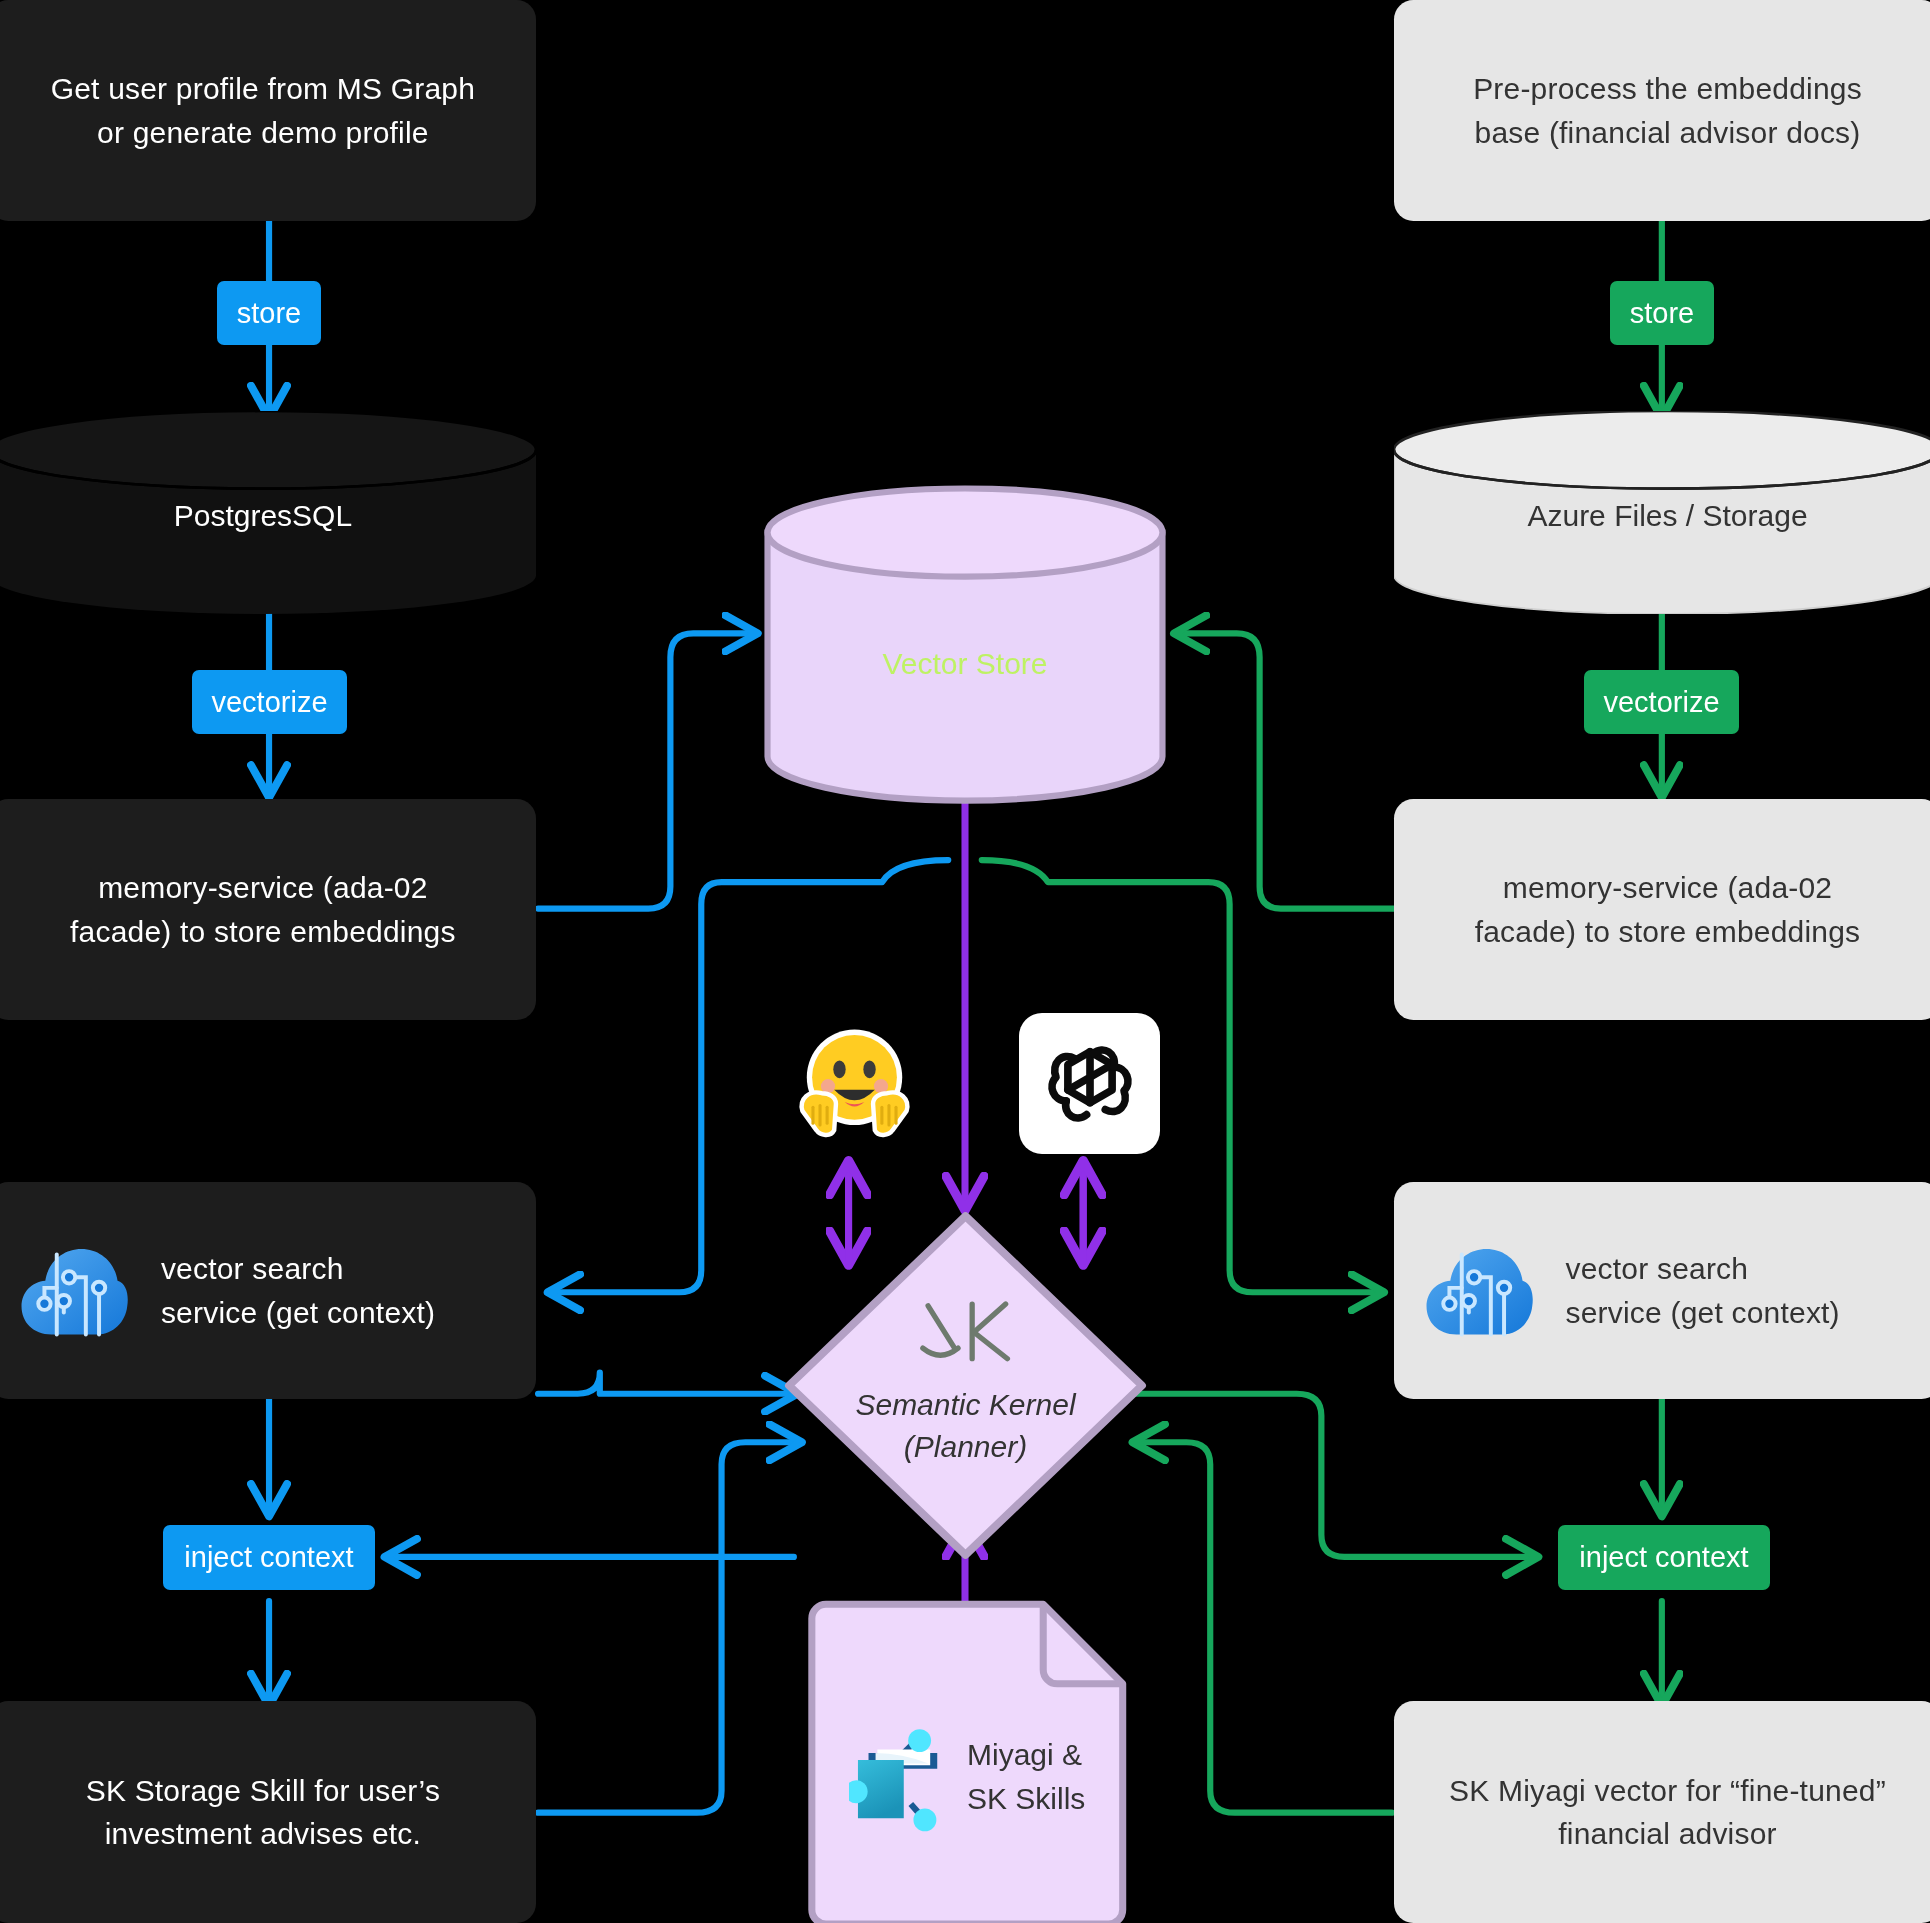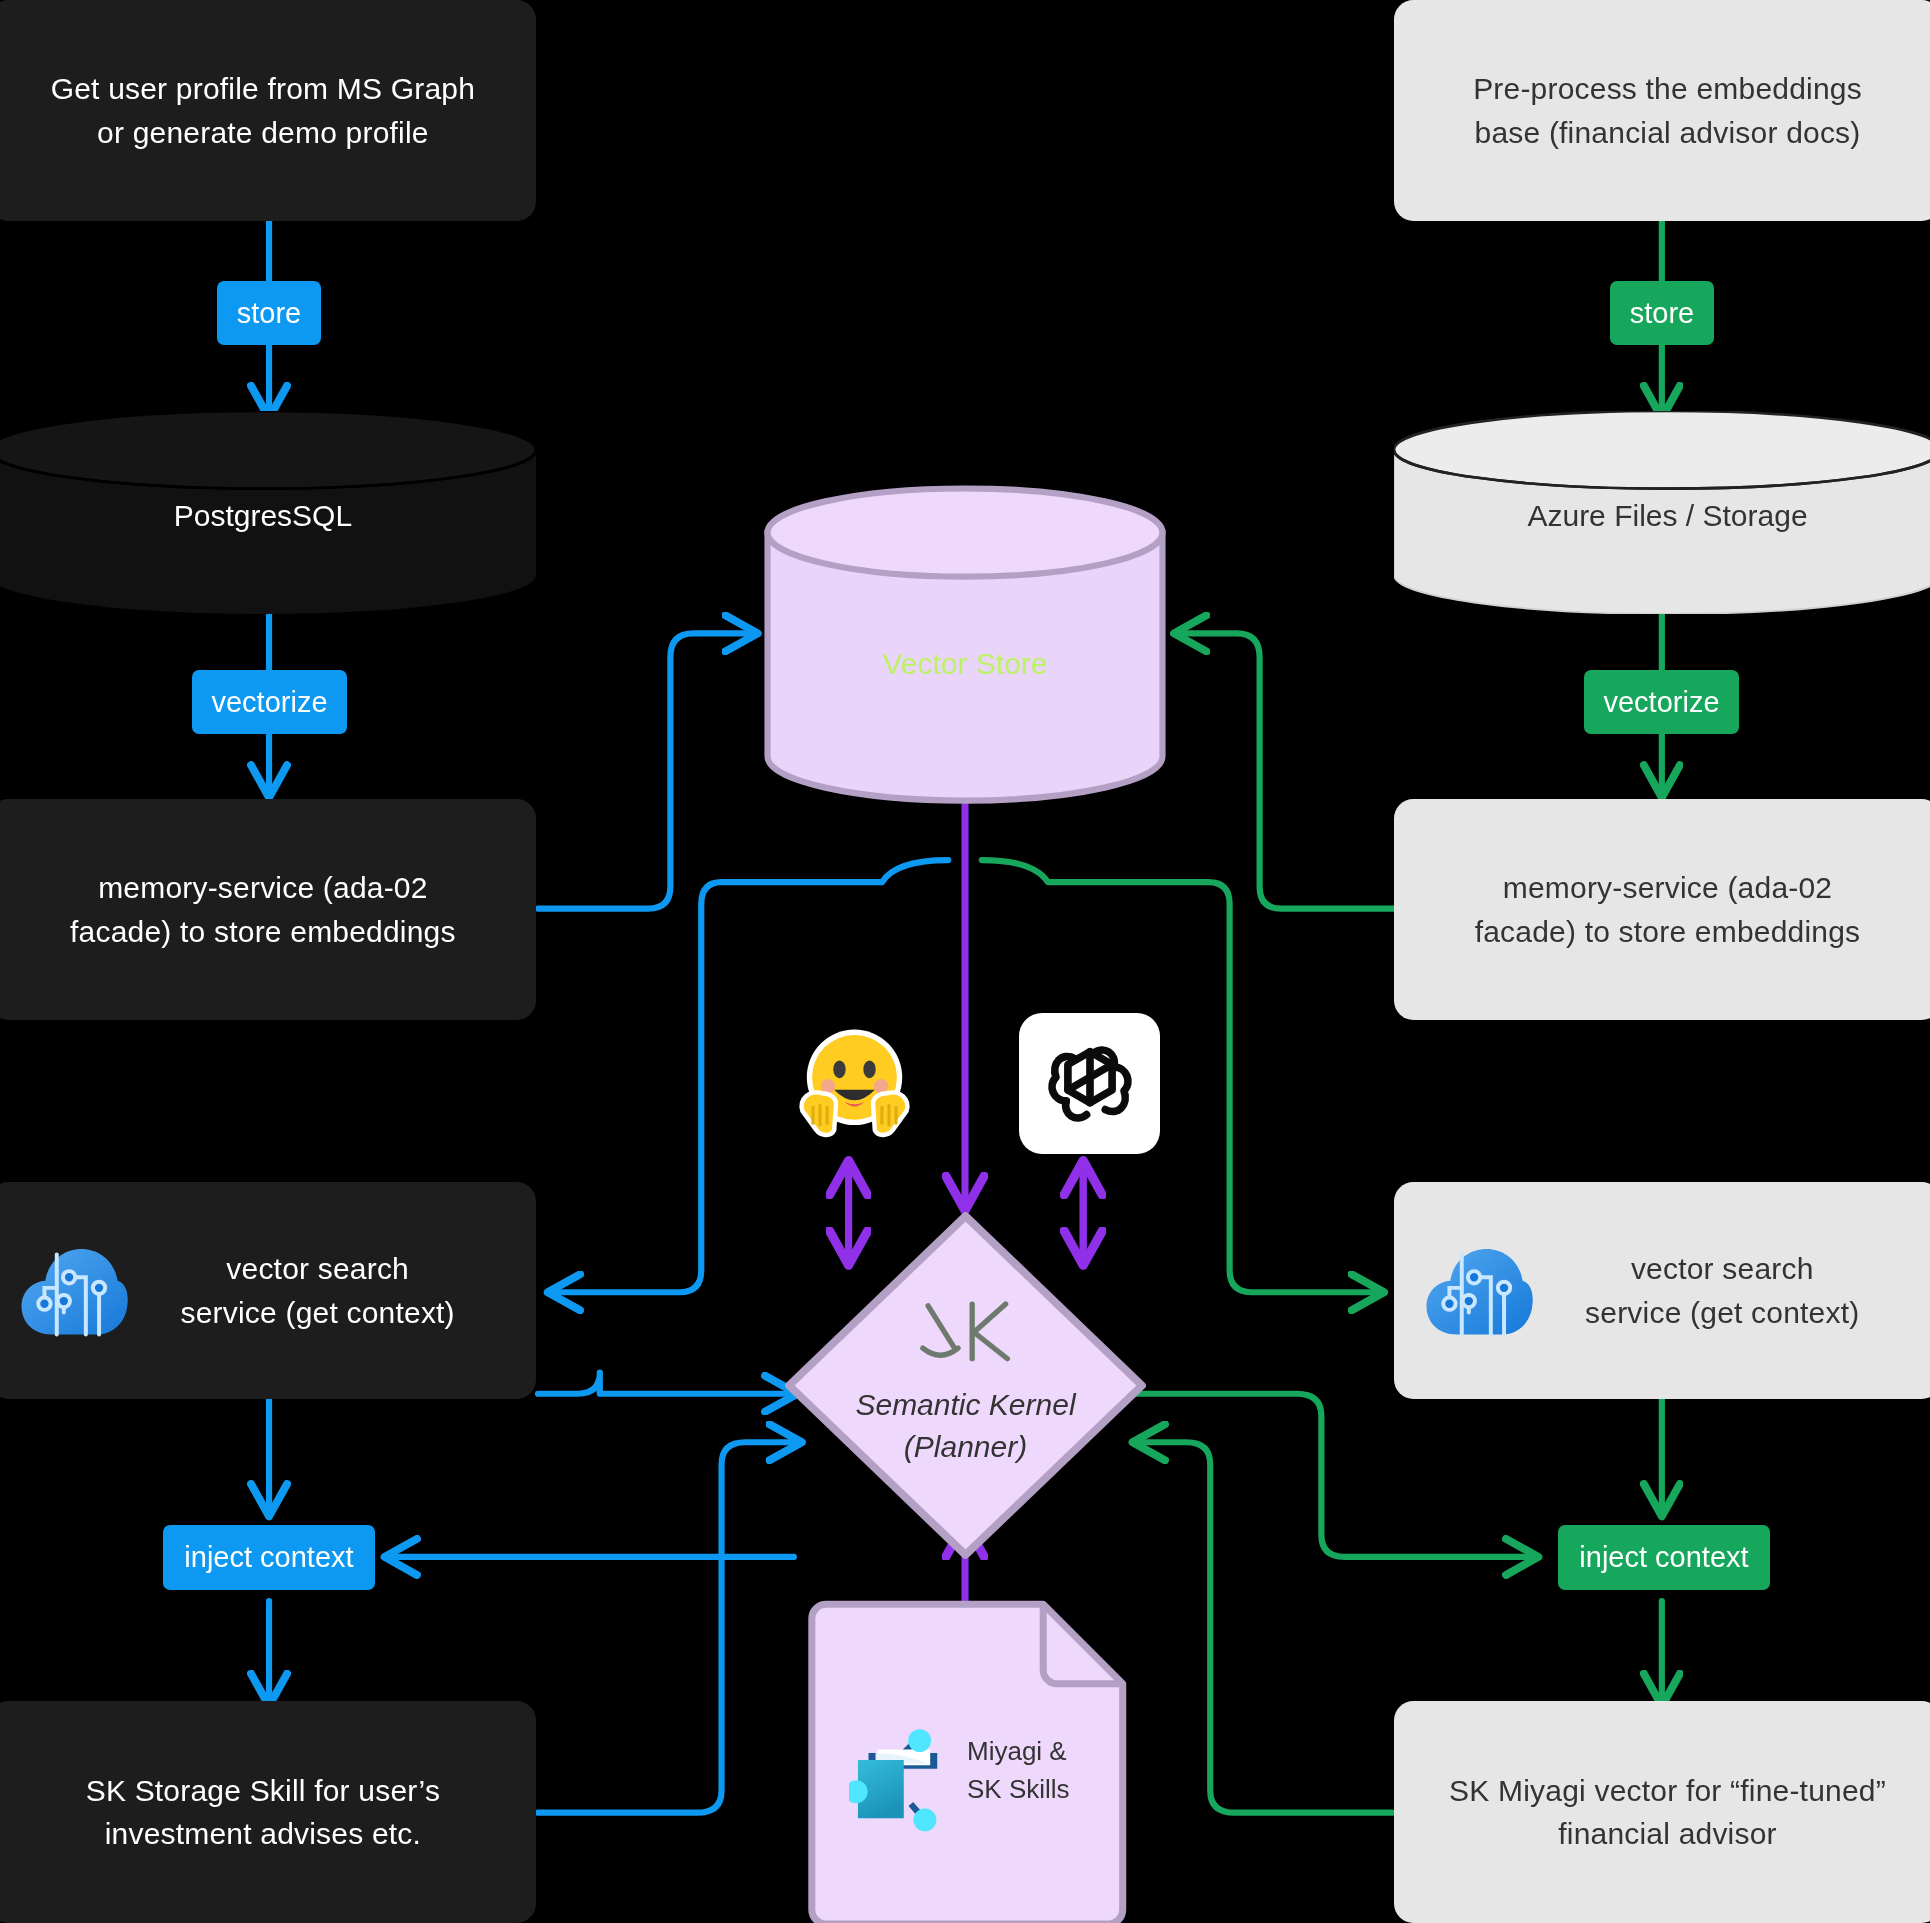--- a/index.html
+++ b/index.html
@@ -9,21 +9,21 @@
   
   .box{position:absolute;box-sizing:border-box;border-radius:19.4px;
        display:flex;align-items:center;justify-content:center;text-align:center;
        font-size:30px;line-height:1.45;letter-spacing:0.2px;}
   .box.dark{background:#1d1d1d;color:#ffffff;}
   .box.light{background:#e6e6e6;color:#333333;}
   .box .txt{white-space:pre-line;padding:0 30px;}
 
   
   .box.with-icon{justify-content:flex-start;}
-  .box.with-icon .txt{flex:1;text-align:center;padding-right:62px;}
+  .box.with-icon .txt{flex:1;text-align:left;padding-right:62px;}
   .icon-slot{width:115px;height:115px;margin-left:26.5px;flex:0 0 115px;
              display:flex;align-items:center;justify-content:center;}
 
   
   .chip{position:absolute;box-sizing:border-box;border-radius:7px;color:#fff;
         font-size:29px;display:flex;align-items:center;justify-content:center;
         padding:0 16px;white-space:nowrap;z-index:6;}
   .chip.blue{background:#0d99f2;}
   .chip.green{background:#16a75c;}
 
@@ -32,21 +32,21 @@
   .cyl .label{position:absolute;left:0;right:0;text-align:center;font-size:30px;}
 
   
   .diamond{position:absolute;}
   .diamond .dlabel{position:absolute;left:0;right:0;text-align:center;
       font-size:30px;line-height:1.4;color:#333;white-space:pre-line;}
   .sk-glyph{position:absolute;left:0;right:0;text-align:center;}
 
   
   .note{position:absolute;}
-  .note .ntext{position:absolute;font-size:26px;line-height:1.45;color:#333;
+  .note .ntext{position:absolute;font-size:30px;line-height:1.45;color:#333;
                white-space:pre-line;text-align:left;}
 
   
   .logo-tile{position:absolute;display:flex;align-items:center;justify-content:center;}
   .logo-tile.openai{background:#ffffff;border-radius:23px;}
 
   svg.wires{position:absolute;left:0;top:0;width:1930px;height:1923px;
             pointer-events:none;overflow:visible;}
   .w{fill:none;stroke-width:7;stroke-linecap:round;stroke-linejoin:round;}
   .w.blue{stroke:#0d99f2;}

